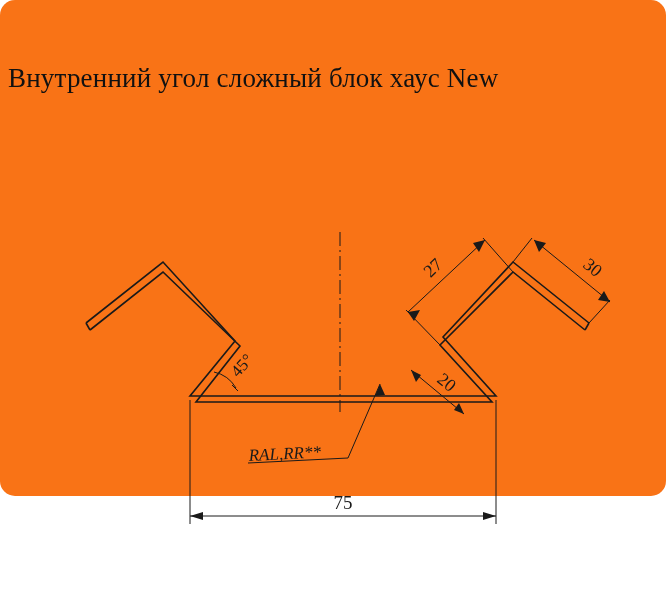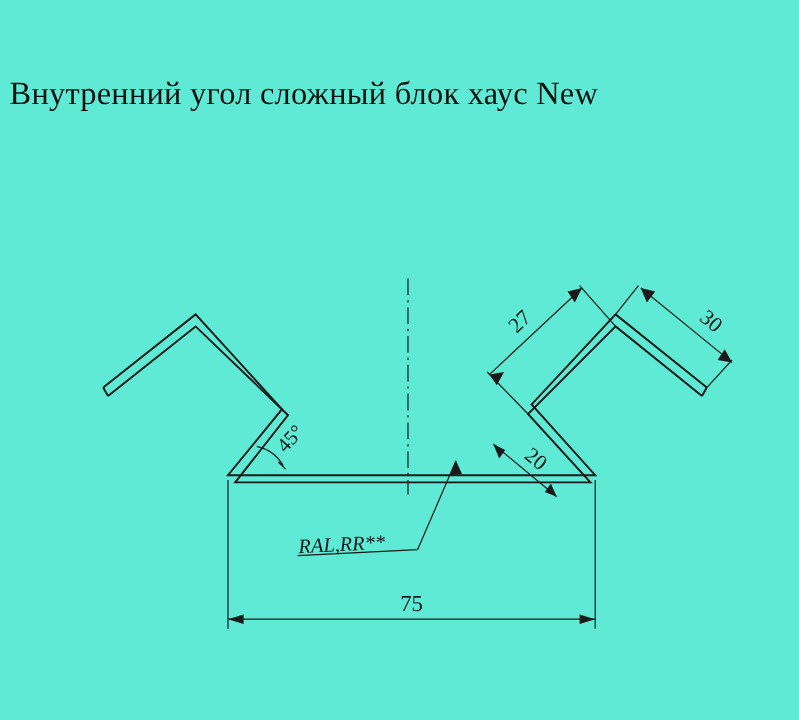--- a/index.html
+++ b/index.html
@@ -10,22 +10,23 @@
   body {
     width: 666px;
     height: 600px;
     font-family: "Liberation Serif", serif;
     color: #1a1a1a;
     overflow: hidden;
   }
   #page {
     position: relative;
     width: 666px;
-    height: 600px;
-    background: #5eead4;
+    height: 496px;
+    background: #f97316;
+    border-radius: 15px;
   }
   #title {
     position: absolute;
     left: 8px;
     top: 62px;
     width: 650px;
     font-family: "Liberation Serif", serif;
     font-size: 27px;
     line-height: 32px;
     letter-spacing: 0.2px;

